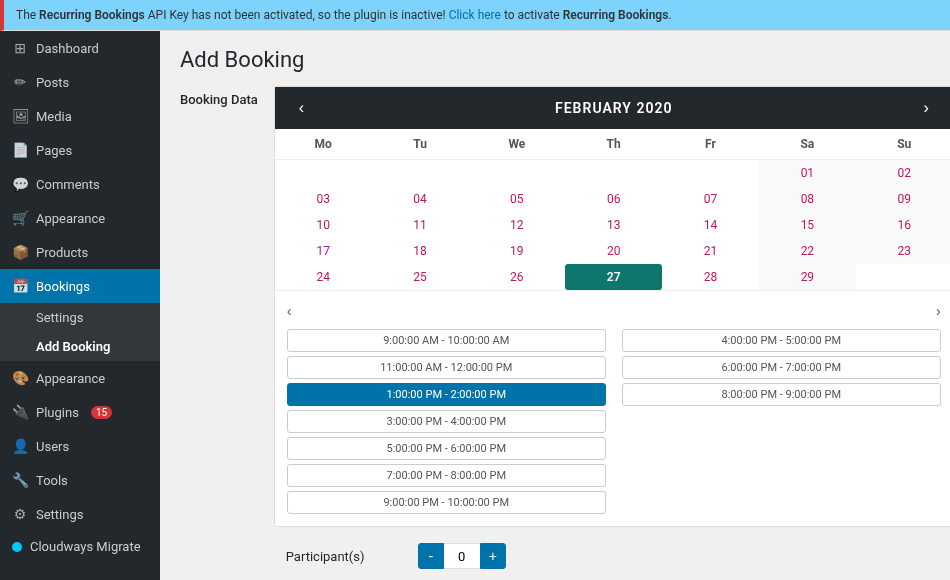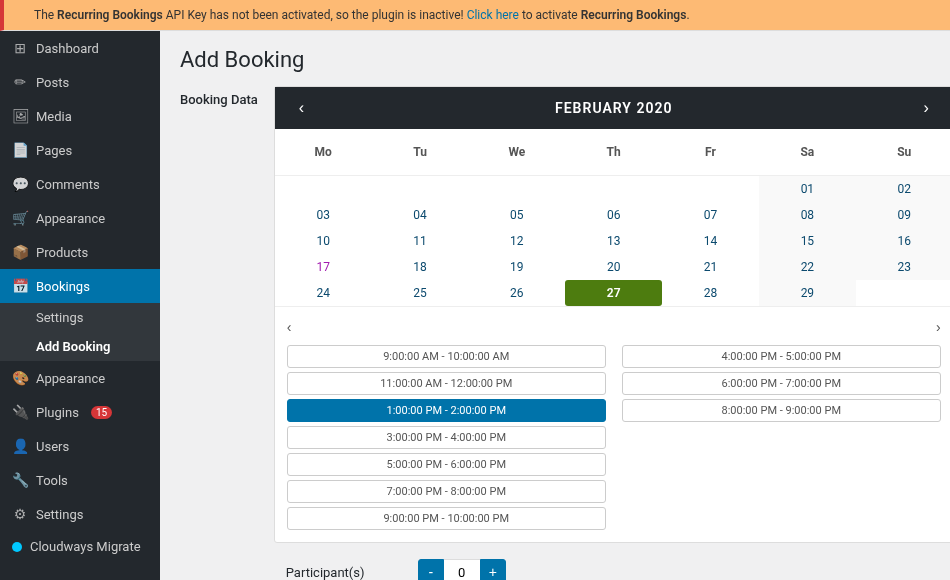--- a/index.html
+++ b/index.html
@@ -1,19 +1,19 @@
 <!DOCTYPE html>
 <html><head>
   <meta charset="utf-8">
   <style>
     * { box-sizing: border-box; margin: 0; padding: 0; }
     body { font-family: -apple-system, BlinkMacSystemFont, "Segoe UI", Roboto, sans-serif; font-size: 13px; background: #f0f0f1; width: 950px; height: 580px; overflow: hidden; display: flex; flex-direction: column; }
 
     
-    .notice-bar { background: #fdba74; border-left: 4px solid #d63638; padding: 8px 30px; font-size: 12px; color: #333; flex-shrink: 0; border-bottom: 1px solid #ddd; }
+    .notice-bar { background: #7dd3fc; border-left: 4px solid #d63638; padding: 8px 12px; font-size: 12px; color: #333; flex-shrink: 0; border-bottom: 1px solid #ddd; }
     .notice-bar a { color: #0073aa; text-decoration: none; }
     .notice-bar strong { font-weight: 600; }
 
     
     .layout { display: flex; flex: 1; overflow: hidden; }
 
     
     .sidebar { width: 160px; background: #23282d; flex-shrink: 0; overflow-y: auto; color: #eee; font-size: 13px; }
     .sidebar-item { display: flex; align-items: center; gap: 8px; padding: 9px 12px; cursor: pointer; color: #ccc; text-decoration: none; }
     .sidebar-item.active { background: #0073aa; color: #fff; }
@@ -32,24 +32,24 @@
     .booking-layout { display: flex; gap: 16px; }
     .booking-left { flex-shrink: 0; }
     .booking-label { font-size: 13px; color: #23282d; font-weight: 500; padding-top: 6px; }
 
     
     .calendar-container { background: #fff; border: 1px solid #ddd; border-radius: 3px; width: 680px; }
     .calendar-header { background: #23282d; color: #fff; display: flex; align-items: center; justify-content: space-between; padding: 10px 16px; }
     .calendar-nav { background: none; border: none; color: #fff; font-size: 16px; cursor: pointer; padding: 2px 8px; }
     .calendar-month { font-size: 14px; font-weight: 600; letter-spacing: 1px; }
     .calendar-grid { width: 100%; border-collapse: collapse; }
-    .calendar-grid th { text-align: center; padding: 16px 4px; font-size: 12px; color: #555; border-bottom: 1px solid #eee; }
-    .calendar-grid td { text-align: center; padding: 6px 4px; font-size: 12px; color: #0c4a6e; width: 14.28%; cursor: pointer; }
+    .calendar-grid th { text-align: center; padding: 8px 4px; font-size: 12px; color: #555; border-bottom: 1px solid #eee; }
+    .calendar-grid td { text-align: center; padding: 6px 4px; font-size: 12px; color: #be185d; width: 14.28%; cursor: pointer; }
     .calendar-grid td.today { font-weight: 400; color: #a21caf; }
-    .calendar-grid td.selected { background: #4d7c0f; color: #fff; border-radius: 3px; font-weight: 600; }
+    .calendar-grid td.selected { background: #0f766e; color: #fff; border-radius: 3px; font-weight: 600; }
     .calendar-grid td.other-month { color: #ccc; }
     .calendar-grid td.weekend { background: #f9f9f9; }
 
     
     .time-section { border-top: 1px solid #eee; padding: 12px; }
     .time-nav { display: flex; justify-content: space-between; align-items: center; margin-bottom: 10px; }
     .time-nav-btn { background: none; border: none; font-size: 14px; cursor: pointer; color: #555; }
     .time-columns { display: flex; gap: 16px; }
     .time-col { flex: 1; display: flex; flex-direction: column; gap: 4px; }
     .time-slot { border: 1px solid #ccc; border-radius: 3px; padding: 4px 8px; text-align: center; font-size: 11px; color: #555; cursor: pointer; background: #fff; }

